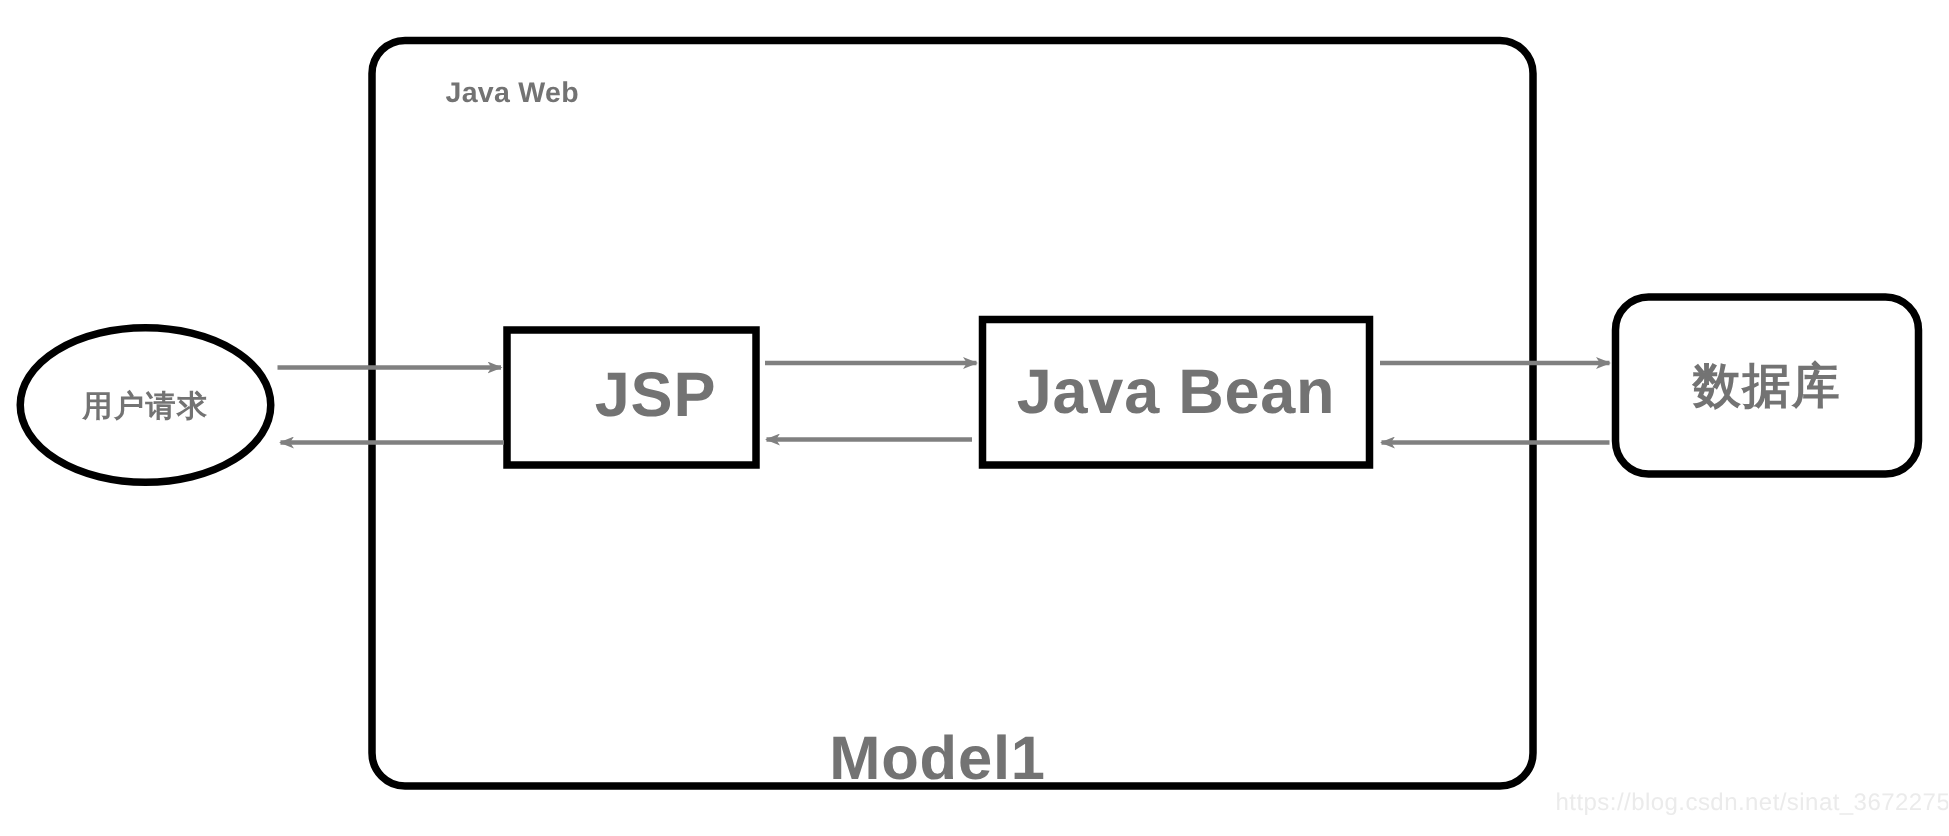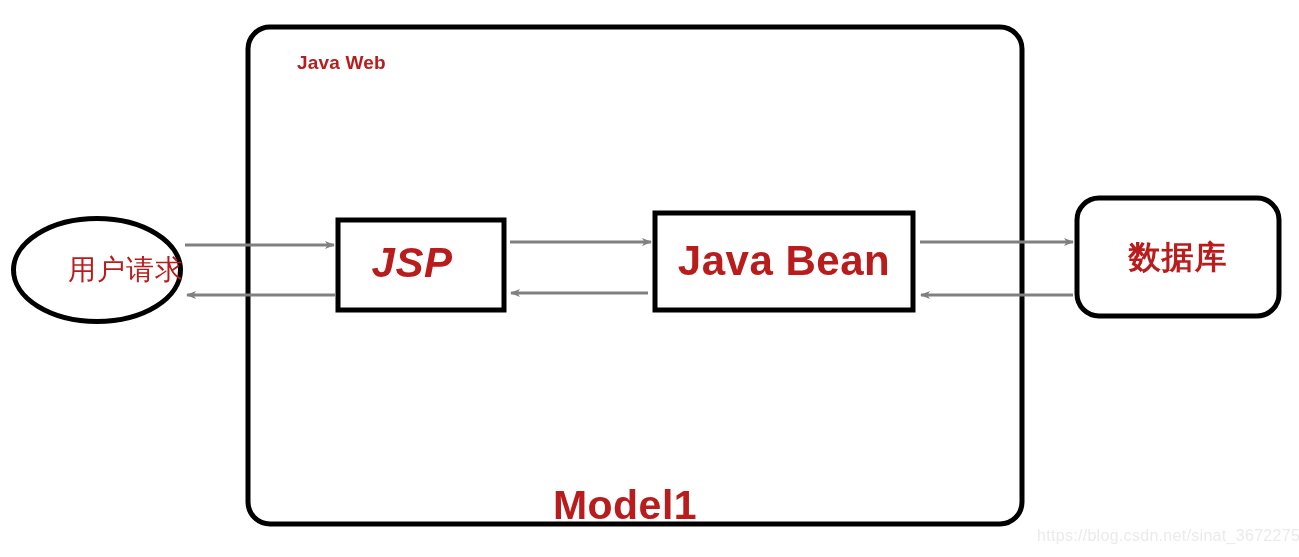--- a/index.html
+++ b/index.html
@@ -22,54 +22,52 @@
     left: 0;
     top: 0;
     width: 1299px;
     height: 557px;
   }
   .node-label {
     position: absolute;
     display: flex;
     align-items: center;
     justify-content: center;
-    color: #b91c1c;
+    color: #737373;
     font-weight: bold;
     text-align: right;
     white-space: nowrap;
     pointer-events: none;
   }
   #label-container-title {
     left: 297px;
     top: 50px;
     width: 160px;
     height: 26px;
     justify-content: flex-start;
     font-size: 19px;
     letter-spacing: 0.2px;
   }
   #label-ellipse {
     left: 13px;
     top: 248px;
     width: 168px;
     height: 44px;
     font-family: "DejaVu Serif", "Liberation Serif", serif;
-    font-size: 28px;
-    font-weight: normal;
+    font-size: 20px;
+    font-weight: bold;
     letter-spacing: 1px;
-    margin-left: 29px;
   }
   #label-jsp {
-    left: 328px;
+    left: 353px;
     top: 230px;
     width: 168px;
     height: 66px;
     font-size: 42px;
     letter-spacing: 0.5px;
-    font-style: italic;
   }
   #label-javabean {
     left: 654px;
     top: 224px;
     width: 260px;
     height: 74px;
     font-size: 42px;
     letter-spacing: 0.5px;
   }
   #label-database {

